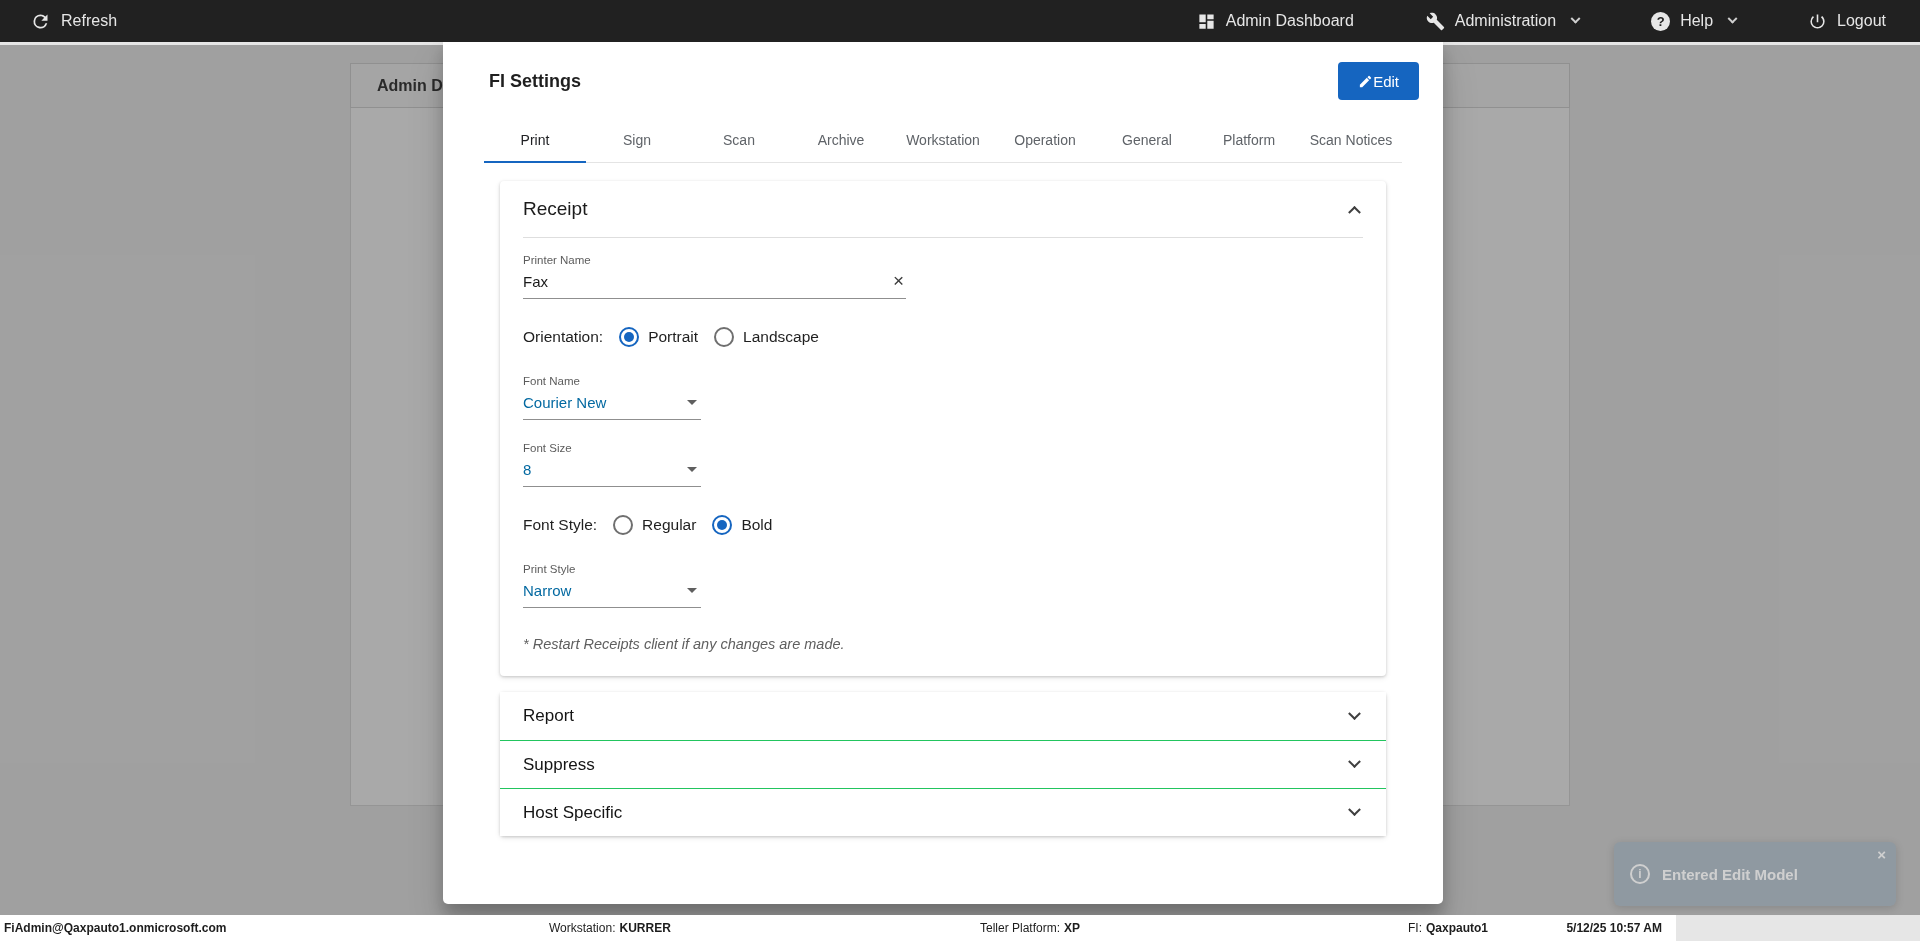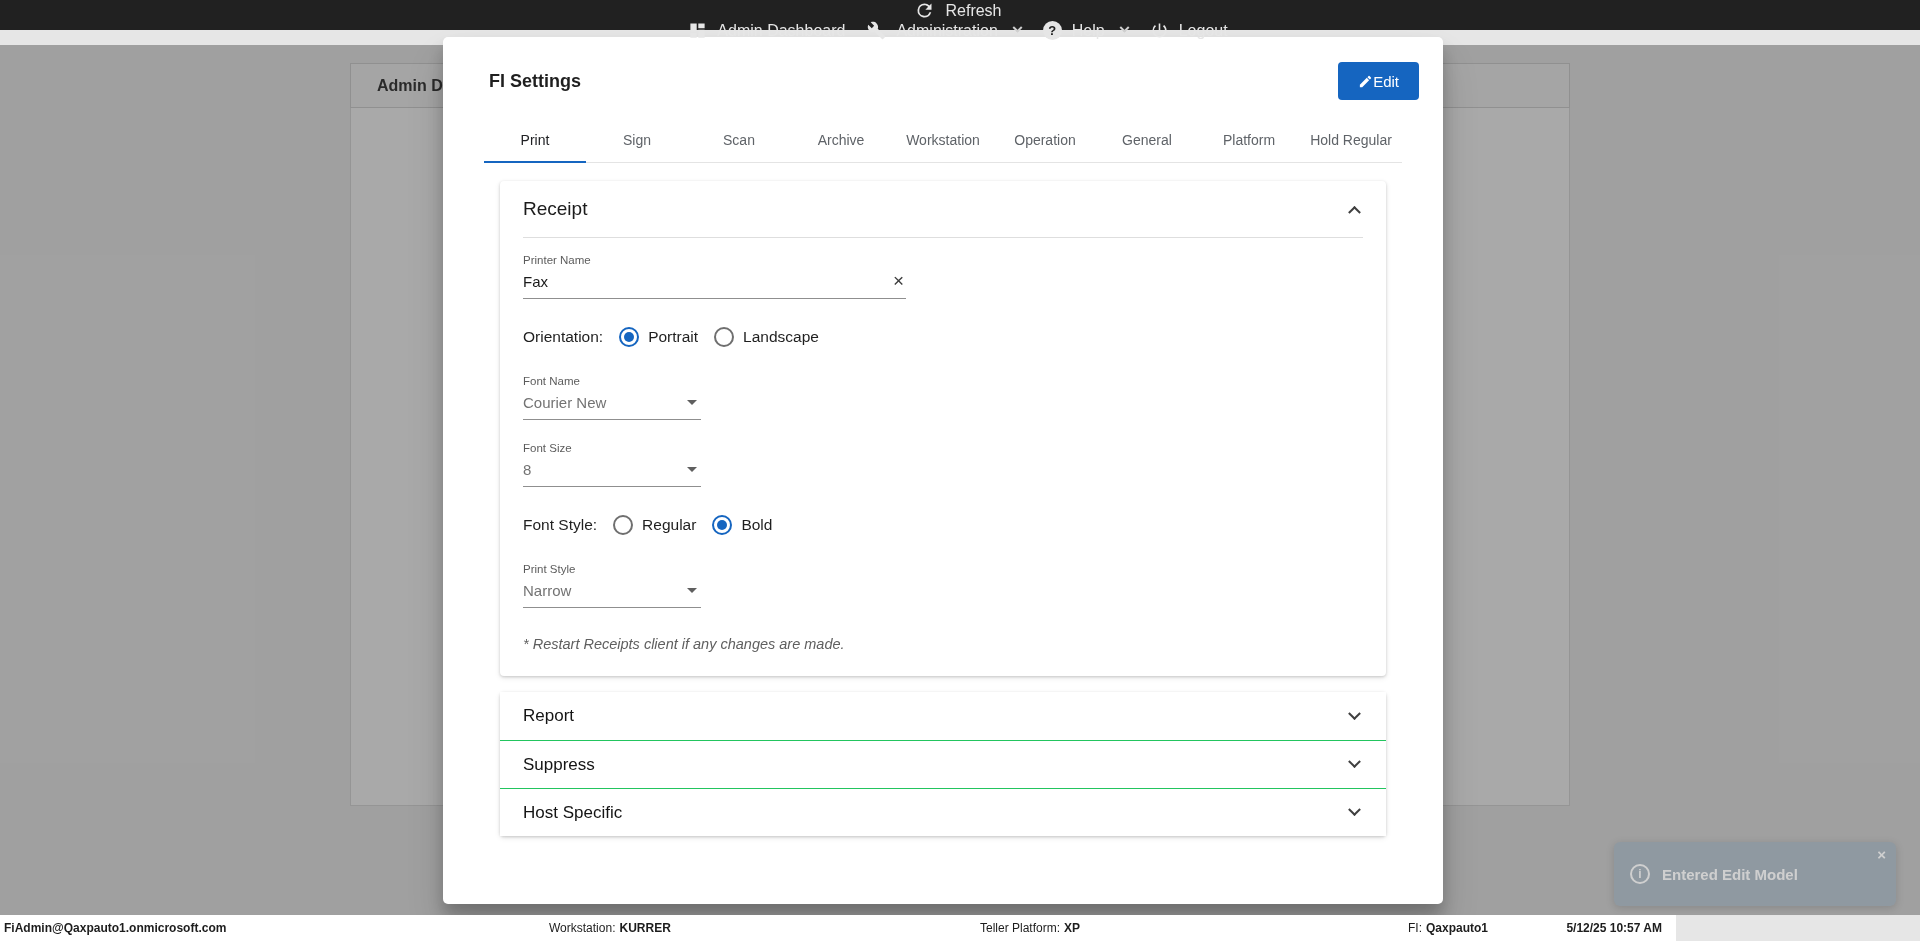--- a/index.html
+++ b/index.html
@@ -1,22 +1,22 @@
 <!DOCTYPE html>
 <html><head>
 <meta charset="utf-8">
 <style>
   * { margin:0; padding:0; box-sizing:border-box; }
   html,body { width:1920px; height:941px; overflow:hidden; font-family:"Liberation Sans", sans-serif; background:#e6e6e6; }
 
   
-  .topbar { position:absolute; top:0; left:0; width:1920px; height:30px; background:#212121; color:#e6e6e6;
-            display:flex; align-items:center; justify-content:space-between; padding:0 34px 0 30px; z-index:40;flex-direction:column; }
+  .topbar { position:absolute; top:0; left:0; width:1920px; height:42px; background:#212121; color:#e6e6e6;
+            display:flex; align-items:center; justify-content:space-between; padding:0 34px 0 30px; z-index:40; }
   .tb-item { display:flex; align-items:center; gap:10px; font-size:16px; cursor:pointer; color:#e6e6e6; }
-  .topbar-right { display:flex; align-items:center; gap:22px; }
+  .topbar-right { display:flex; align-items:center; gap:72px; }
   .tb-icon { display:inline-flex; align-items:center; justify-content:center; }
   .tb-icon svg { display:block; }
   .chev-sm { width:7px; height:7px; border-right:2px solid #cfcfcf; border-bottom:2px solid #cfcfcf;
              transform:rotate(45deg) translate(-2px,-2px); display:inline-block; margin-left:6px; }
   .help-circle { width:19px; height:19px; border-radius:50%; background:#e6e6e6; color:#212121;
                  font-size:13px; font-weight:bold; display:flex; align-items:center; justify-content:center; }
 
   
   .page { position:absolute; top:45px; left:0; width:1920px; height:870px; background:#e6e6e6; }
   .bg-panel { position:absolute; left:350px; top:18px; width:1220px; }
@@ -73,21 +73,21 @@
             color:#1a1a1a; background:transparent; font-family:inherit; }
   .clear-x { position:absolute; right:2px; top:1px; font-size:19px; color:#3c3c3c; cursor:pointer; line-height:1; }
 
   .radio-row { display:flex; align-items:center; margin:28px 0; font-size:15.5px; color:#1f1f1f; }
   .radio-opt { display:flex; align-items:center; gap:9px; margin-left:16px; cursor:pointer; }
   .radio { width:20px; height:20px; min-width:20px; border:2px solid #6f6f6f; border-radius:50%; position:relative; }
   .radio.checked { border-color:#1565c0; }
   .radio.checked::after { content:''; position:absolute; inset:3px; border-radius:50%; background:#1565c0; }
 
   .select { width:178px; border-bottom:1px solid #8f8f8f; display:flex; justify-content:space-between; align-items:center;
-            padding:3px 4px 8px 0; font-size:15px; color:#737373; cursor:pointer; }
+            padding:3px 4px 8px 0; font-size:15px; color:#0369a1; cursor:pointer; }
   .sel-arrow { width:0; height:0; border-left:5px solid transparent; border-right:5px solid transparent;
                border-top:5px solid #5f5f5f; }
 
   .note { font-style:italic; color:#5f5f5f; font-size:14.5px; margin-top:28px; }
 
   .collapsed-stack { margin-top:16px; }
   .acc-row { height:48px; display:flex; align-items:center; justify-content:space-between; padding:0 27px 0 23px;
              background:#fff; cursor:pointer; }
   .acc-row + .acc-row { border-top:1px solid #22c55e; }
   .row-title { font-size:17px; color:#141414; }
@@ -169,21 +169,21 @@
   <div class="modal-body">
     <div class="tabs">
       <div class="tab active">Print</div>
       <div class="tab">Sign</div>
       <div class="tab">Scan</div>
       <div class="tab">Archive</div>
       <div class="tab">Workstation</div>
       <div class="tab">Operation</div>
       <div class="tab">General</div>
       <div class="tab">Platform</div>
-      <div class="tab">Hold Regular</div>
+      <div class="tab">Scan Notices</div>
     </div>
 
     <div class="acc-area">
 
       <div class="card">
         <div class="acc-header">
           <span class="receipt-title">Receipt</span>
           <span class="chev up"></span>
         </div>
         <div class="divider"></div>

